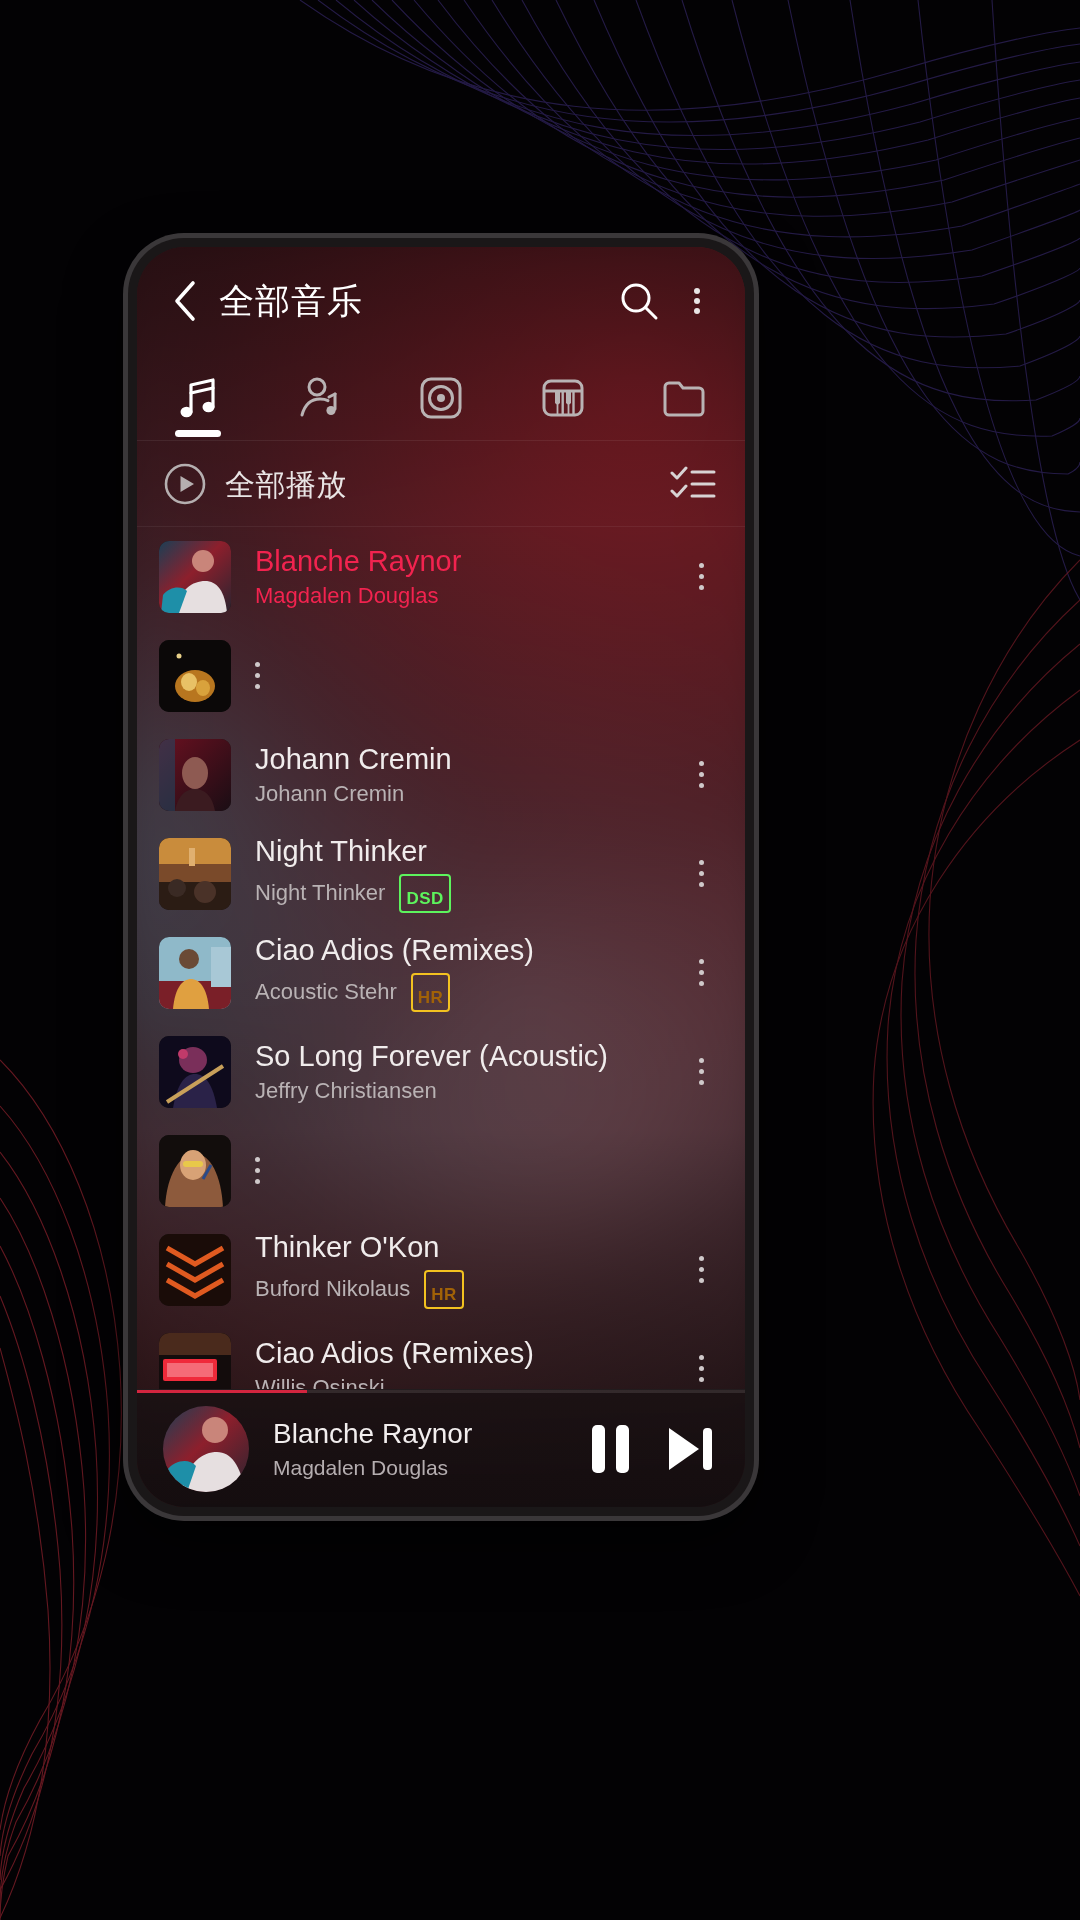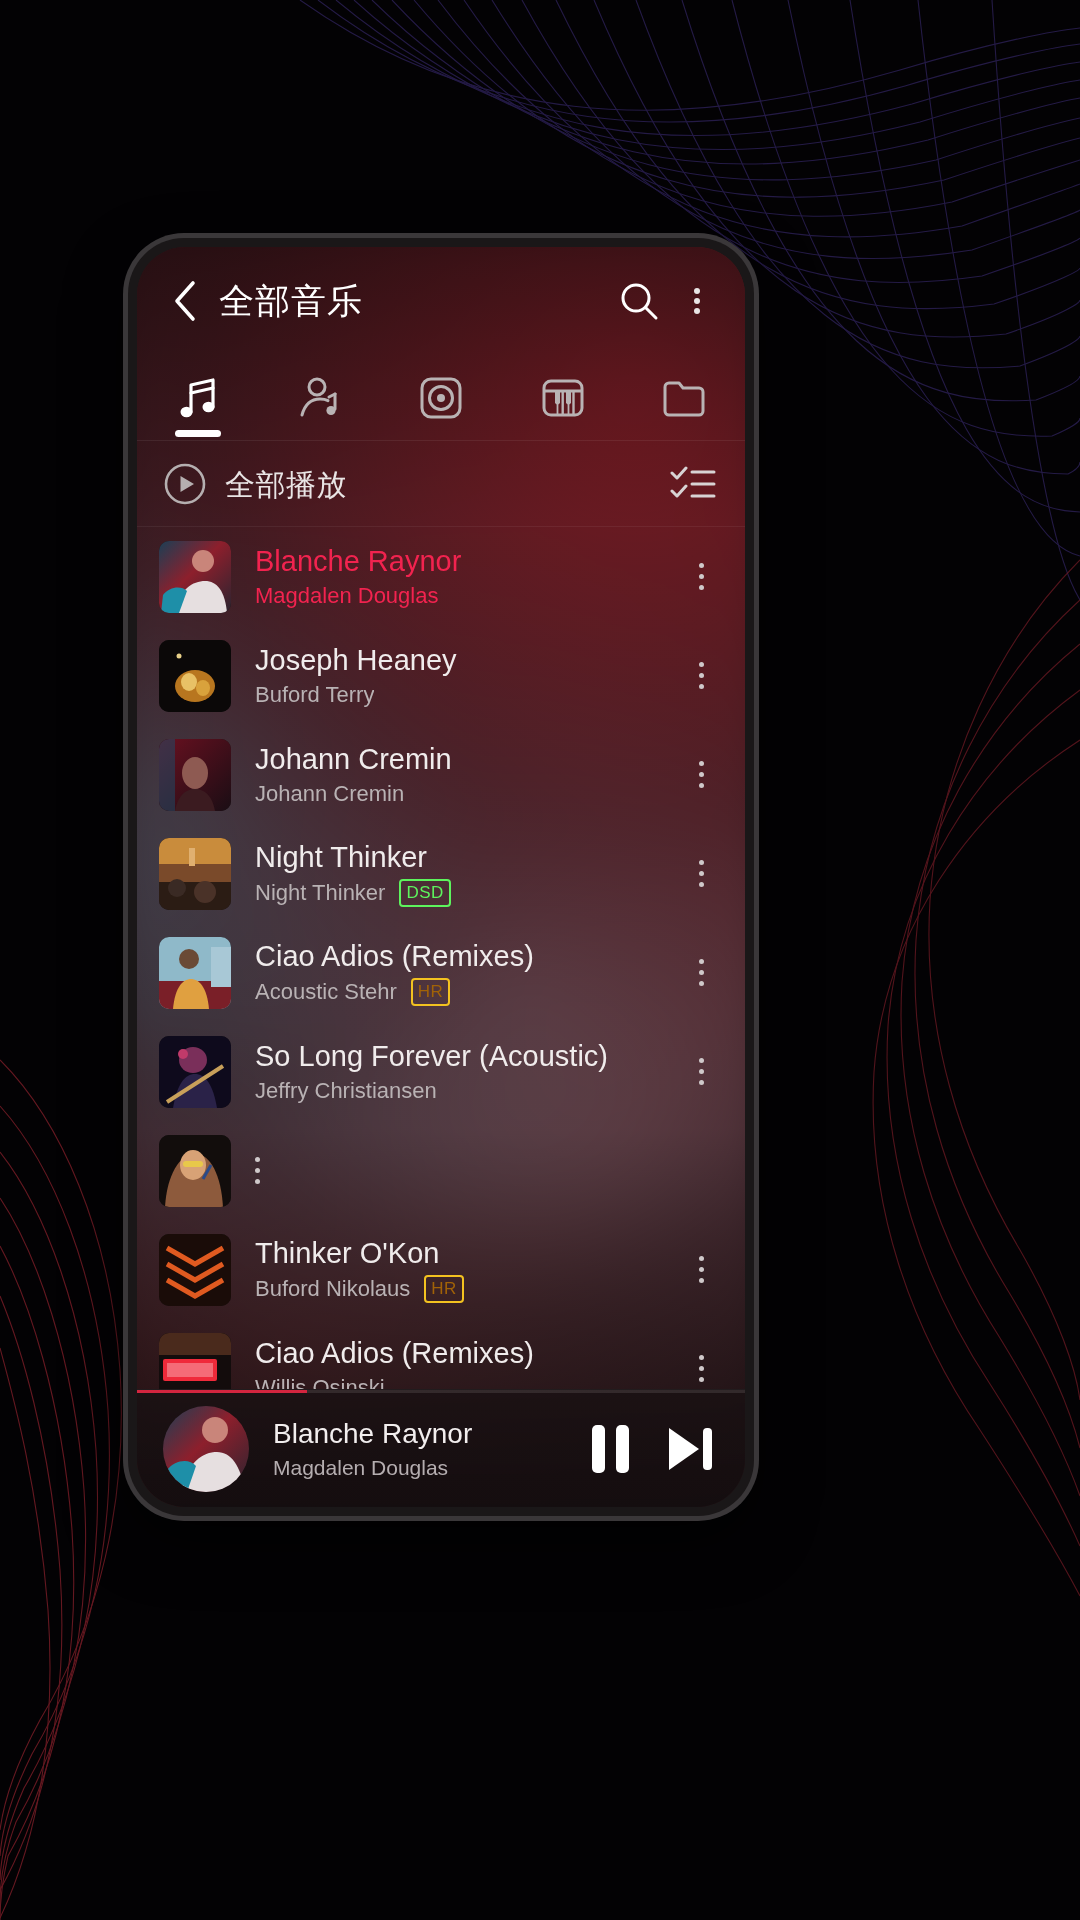--- a/index.html
+++ b/index.html
@@ -170,25 +170,25 @@
     text-overflow: ellipsis;
   }
   .song.active .song-title { color: #f2234f; }
   .song.active .song-artist { color: #f2234f; }
 
   .badge {
     margin-left: 14px;
     flex: 0 0 auto;
     font-size: 17px;
     line-height: 1;
-    padding: 3px 5px 4px;
+    padding: 14px 5px 4px;
     border-radius: 4px;
     border: 2px solid;
     letter-spacing: .5px;
-    font-weight: normal;
+    font-weight: bold;
   }
   .badge-DSD { color: #5df45d; border-color: #5df45d; }
   .badge-HR  { color: #a16207; border-color: #f3c220; }
   .badge-SQ  { color: #e863f0; border-color: #e863f0; }
 
   .song-more {
     width: 52px; height: 72px;
     display: flex; flex-direction: column;
     align-items: center; justify-content: center;
     flex: 0 0 52px;
@@ -421,26 +421,20 @@
         <div class="song">
           <div class="art">
             <svg viewBox="0 0 72 72" preserveAspectRatio="none">
               <rect width="72" height="72" fill="#0b0808"></rect>
               <ellipse cx="36" cy="46" rx="20" ry="16" fill="#b8761f"></ellipse>
               <ellipse cx="30" cy="42" rx="8" ry="9" fill="#e8c166"></ellipse>
               <ellipse cx="44" cy="48" rx="7" ry="8" fill="#d9a23c"></ellipse>
               <circle cx="20" cy="16" r="2.5" fill="#e8d089"></circle>
             </svg>
           </div>
-          <div class="song-meta">
-            <div class="song-title">Joseph Heaney</div>
-            <div class="song-sub">
-              <span class="song-artist">Buford Terry</span>
-            </div>
-          </div>
           <div class="song-more">
             <span class="kebab-dot"></span>
               <span class="kebab-dot"></span>
               <span class="kebab-dot"></span>
           </div>
         </div>
 
         <div class="song">
           <div class="art">
             <svg viewBox="0 0 72 72" preserveAspectRatio="none">

